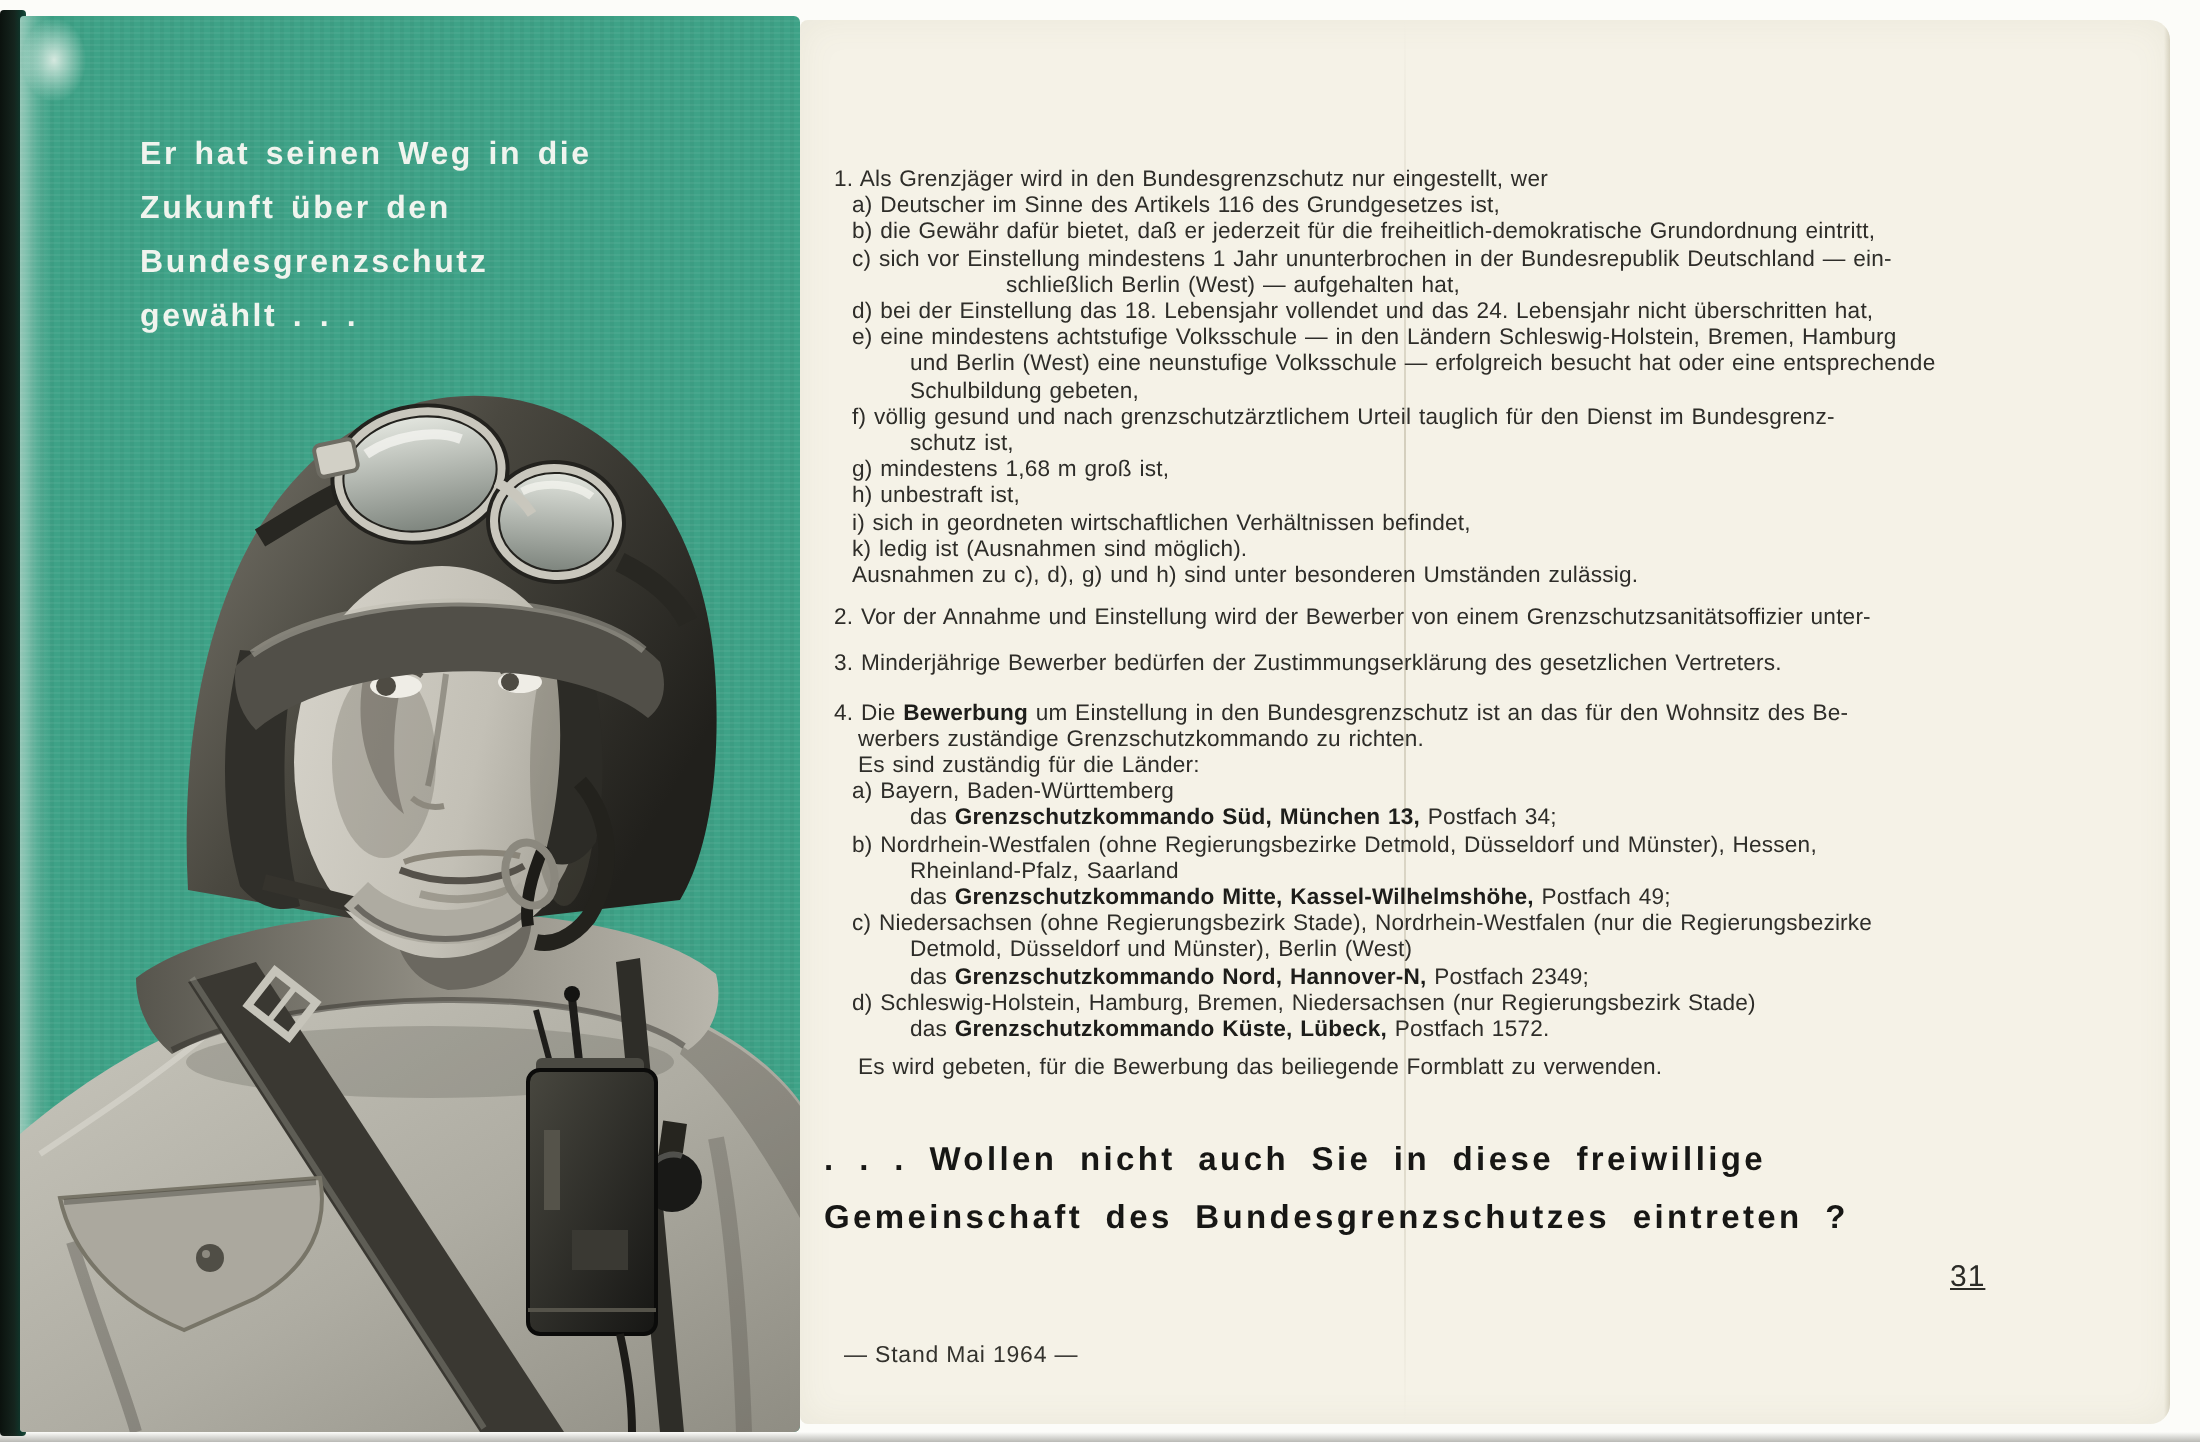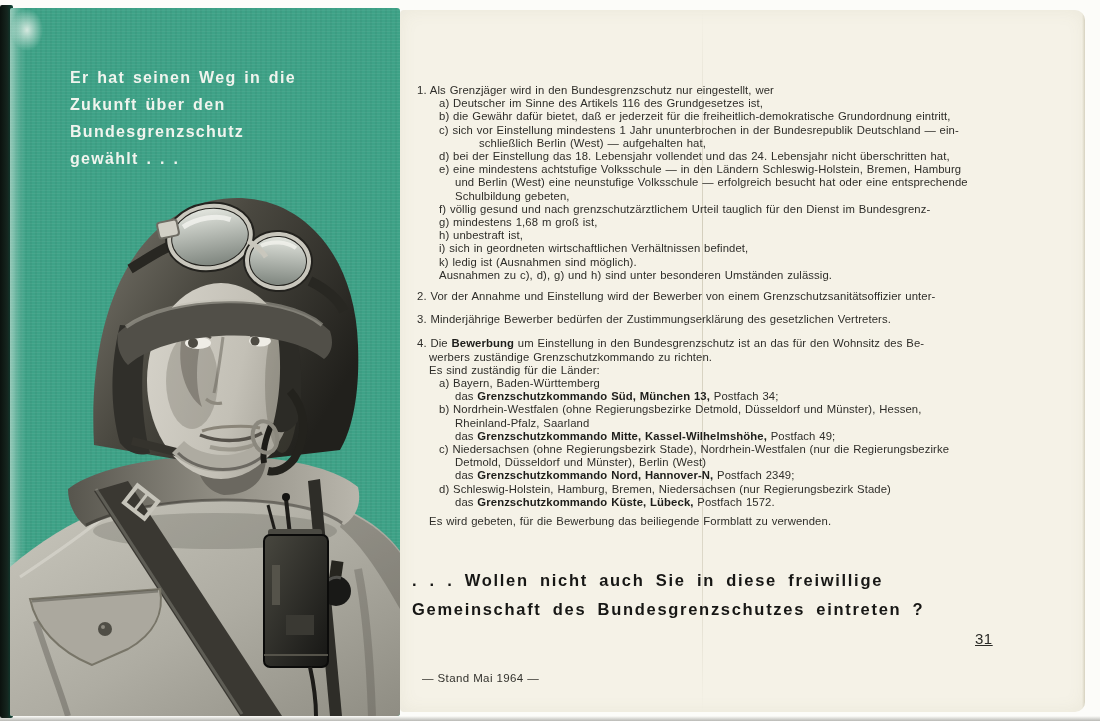--- a/index.html
+++ b/index.html
@@ -31,23 +31,23 @@
   #crease{position:absolute;left:302px;top:0;width:1px;height:100%;
     background:linear-gradient(180deg,rgba(185,178,155,.0),rgba(185,178,155,.55) 30%,rgba(185,178,155,.4) 80%,rgba(185,178,155,0));}
   #page-edge{position:absolute;right:0;top:0;width:3px;height:100%;
     background:linear-gradient(90deg,transparent,rgba(190,184,160,.5));}
 
   #body-lines{position:absolute;left:0;top:74px;width:100%;color:var(--ink,#2E2D29);}
   .line{font-size:11.3px;line-height:13.2px;white-space:nowrap;letter-spacing:.1px;word-spacing:.6px;}
   .line b{font-weight:bold;color:#1d1d1a;}
   .x0{padding-left:17px;}
   .x1{padding-left:29px;}
-  .x2{padding-left:39px;}
+  .x2{padding-left:26px;}
   .x3{padding-left:55px;}
-  .x4{padding-left:79px;}
+  .x4{padding-left:103px;}
 
   #closing{position:absolute;left:12px;top:556px;color:var(--headInk,#171715);
     font-weight:bold;font-size:16.5px;line-height:29px;letter-spacing:1.7px;word-spacing:5px;white-space:nowrap;}
   #page-number{position:absolute;left:575px;top:620px;font-size:15px;color:#2b2b27;letter-spacing:.5px;text-decoration:underline;}
   #footer-note{position:absolute;left:22px;top:662px;font-size:11.5px;color:#33322d;letter-spacing:.4px;}
 
   #scan-shadow{position:absolute;left:0;right:0;bottom:0;height:5px;
     background:linear-gradient(180deg,rgba(60,60,52,0),rgba(60,60,52,.35));}
 </style>
 </head>
@@ -214,20 +214,21 @@
         <div class="line x0"><span>1. Als Grenzjäger wird in den Bundesgrenzschutz nur eingestellt, wer</span></div>
         <div class="line x2"><span>a) Deutscher im Sinne des Artikels 116 des Grundgesetzes ist,</span></div>
         <div class="line x2"><span>b) die Gewähr dafür bietet, daß er jederzeit für die freiheitlich-demokratische Grundordnung eintritt,</span></div>
         <div class="line x2"><span>c) sich vor Einstellung mindestens 1 Jahr ununterbrochen in der Bundesrepublik Deutschland — ein-</span></div>
         <div class="line x4"><span>schließlich Berlin (West) — aufgehalten hat,</span></div>
         <div class="line x2"><span>d) bei der Einstellung das 18. Lebensjahr vollendet und das 24. Lebensjahr nicht überschritten hat,</span></div>
         <div class="line x2"><span>e) eine mindestens achtstufige Volksschule — in den Ländern Schleswig-Holstein, Bremen, Hamburg</span></div>
         <div class="line x3"><span>und Berlin (West) eine neunstufige Volksschule — erfolgreich besucht hat oder eine entsprechende</span></div>
         <div class="line x3"><span>Schulbildung gebeten,</span></div>
         <div class="line x2"><span>f) völlig gesund und nach grenzschutzärztlichem Urteil tauglich für den Dienst im Bundesgrenz-</span></div>
+        <div class="line x3"><span>schutz ist,</span></div>
         <div class="line x2"><span>g) mindestens 1,68 m groß ist,</span></div>
         <div class="line x2"><span>h) unbestraft ist,</span></div>
         <div class="line x2"><span>i) sich in geordneten wirtschaftlichen Verhältnissen befindet,</span></div>
         <div class="line x2"><span>k) ledig ist (Ausnahmen sind möglich).</span></div>
         <div class="line x2"><span>Ausnahmen zu c), d), g) und h) sind unter besonderen Umständen zulässig.</span></div>
         <div class="line x0" style="margin-top: 8px;"><span>2. Vor der Annahme und Einstellung wird der Bewerber von einem Grenzschutzsanitätsoffizier unter-</span></div>
         <div class="line x0" style="margin-top: 10px;"><span>3. Minderjährige Bewerber bedürfen der Zustimmungserklärung des gesetzlichen Vertreters.</span></div>
         <div class="line x0" style="margin-top: 11px;"><span>4. Die </span><b>Bewerbung</b><span> um Einstellung in den Bundesgrenzschutz ist an das für den Wohnsitz des Be-</span></div>
         <div class="line x1"><span>werbers zuständige Grenzschutzkommando zu richten.</span></div>
         <div class="line x1"><span>Es sind zuständig für die Länder:</span></div>

